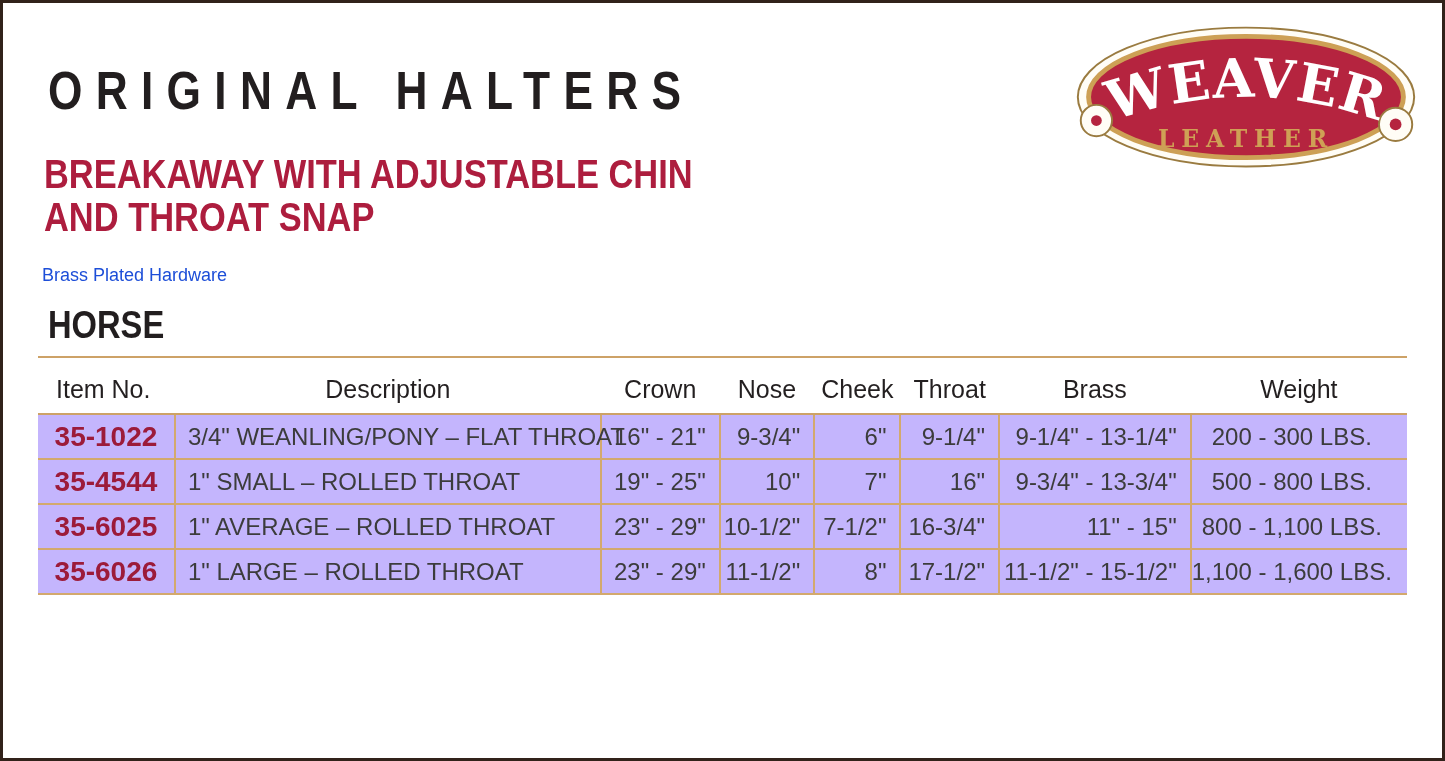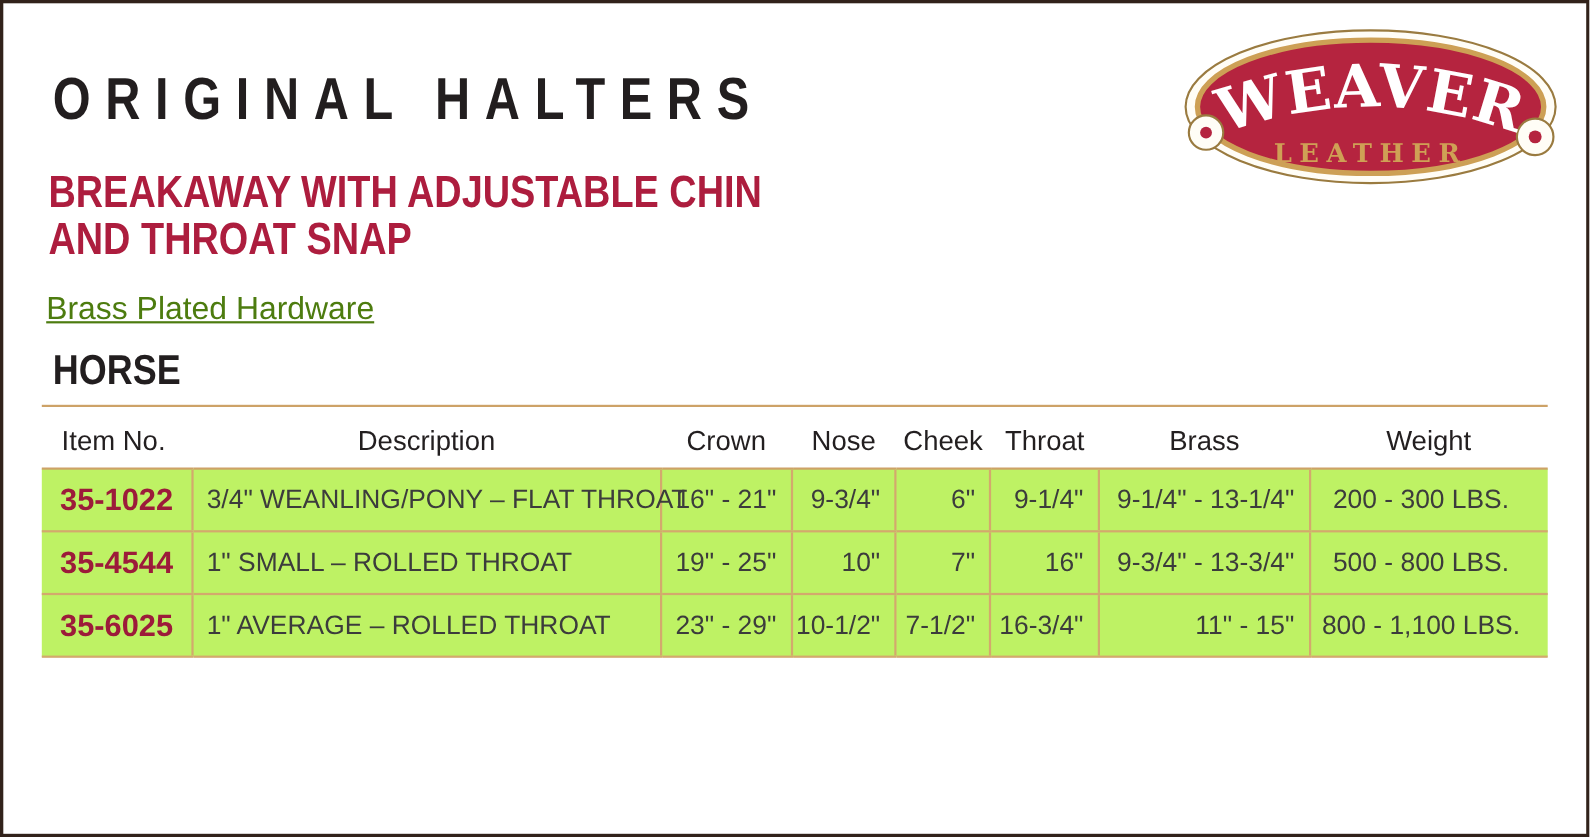--- a/index.html
+++ b/index.html
@@ -30,23 +30,22 @@
     font-size:41px;
     line-height:1.05;
     font-weight:bold;
     color:#ad1d3e;
     transform:scaleX(0.84);
     transform-origin:left top;
     white-space:nowrap;
   }
   .hardware-note {
     margin:26px 0 0 4px;
-    font-size:29px;
-    color:#4d7c0f;
-    text-decoration:underline;
+    font-size:18px;
+    color:#1d4ed8;
   }
   .section-title {
     margin:18px 0 0 10px;
     font-size:38px;
     font-weight:bold;
     color:#221e1f;
     transform:scaleX(0.86);
     transform-origin:left top;
   }
   .section-rule {
@@ -64,25 +63,25 @@
     font-size:25px;
     font-weight:normal;
     color:#231f20;
     padding:17px 0 9px 0;
     text-align:center;
     border-bottom:2px solid #cda267;
     white-space:nowrap;
   }
   thead th.col-item { text-align:left; padding-left:18px; }
   tbody td {
-    height:57px;
+    height:45px;
     font-size:24px;
     border-bottom:2px solid #d3a96d;
     white-space:nowrap;
-    background:#bef264;
+    background:#c4b5fd;
   }
   tbody td:not(:first-child) { border-left:2px solid #d3a96d; }
   td.col-item {
     color:#9c1b3a;
     font-weight:bold;
     font-size:28px;
     text-align:center;
   }
   td.col-description { text-align:left; padding-left:12px; }
   td.col-crown, td.col-nose, td.col-cheek, td.col-throat, td.col-chin {
@@ -174,17 +173,27 @@
           <tr>
             <td class="col-item">35-6025</td>
             <td class="col-description">1" AVERAGE – ROLLED THROAT</td>
             <td class="col-crown">23" - 29"</td>
             <td class="col-nose">10-1/2"</td>
             <td class="col-cheek">7-1/2"</td>
             <td class="col-throat">16-3/4"</td>
             <td class="col-chin">11" - 15"</td>
             <td class="col-weight">800 - 1,100 LBS.</td>
           </tr>
+          <tr>
+            <td class="col-item">35-6026</td>
+            <td class="col-description">1" LARGE – ROLLED THROAT</td>
+            <td class="col-crown">23" - 29"</td>
+            <td class="col-nose">11-1/2"</td>
+            <td class="col-cheek">8"</td>
+            <td class="col-throat">17-1/2"</td>
+            <td class="col-chin">11-1/2" - 15-1/2"</td>
+            <td class="col-weight">1,100 - 1,600 LBS.</td>
+          </tr>
         </tbody>
     </table>
   </div>
 
 </div>
 
 </body></html>

